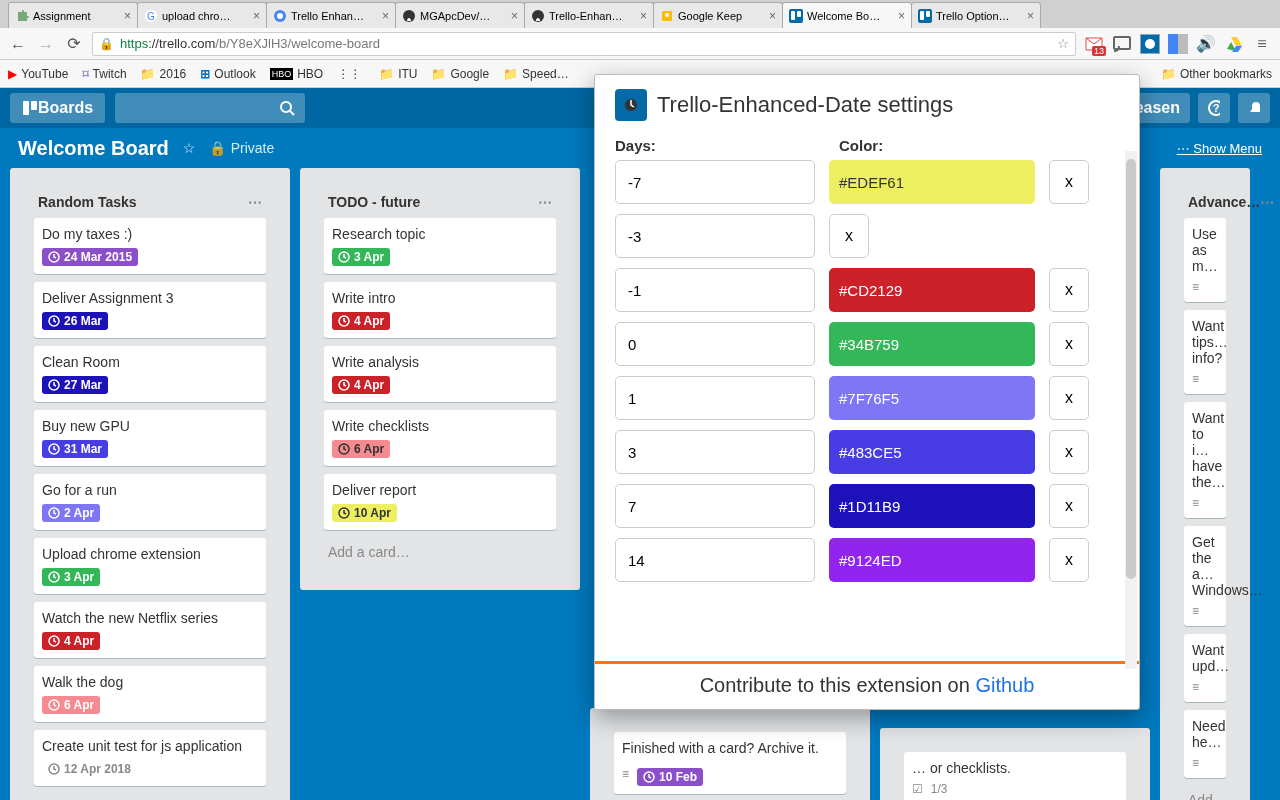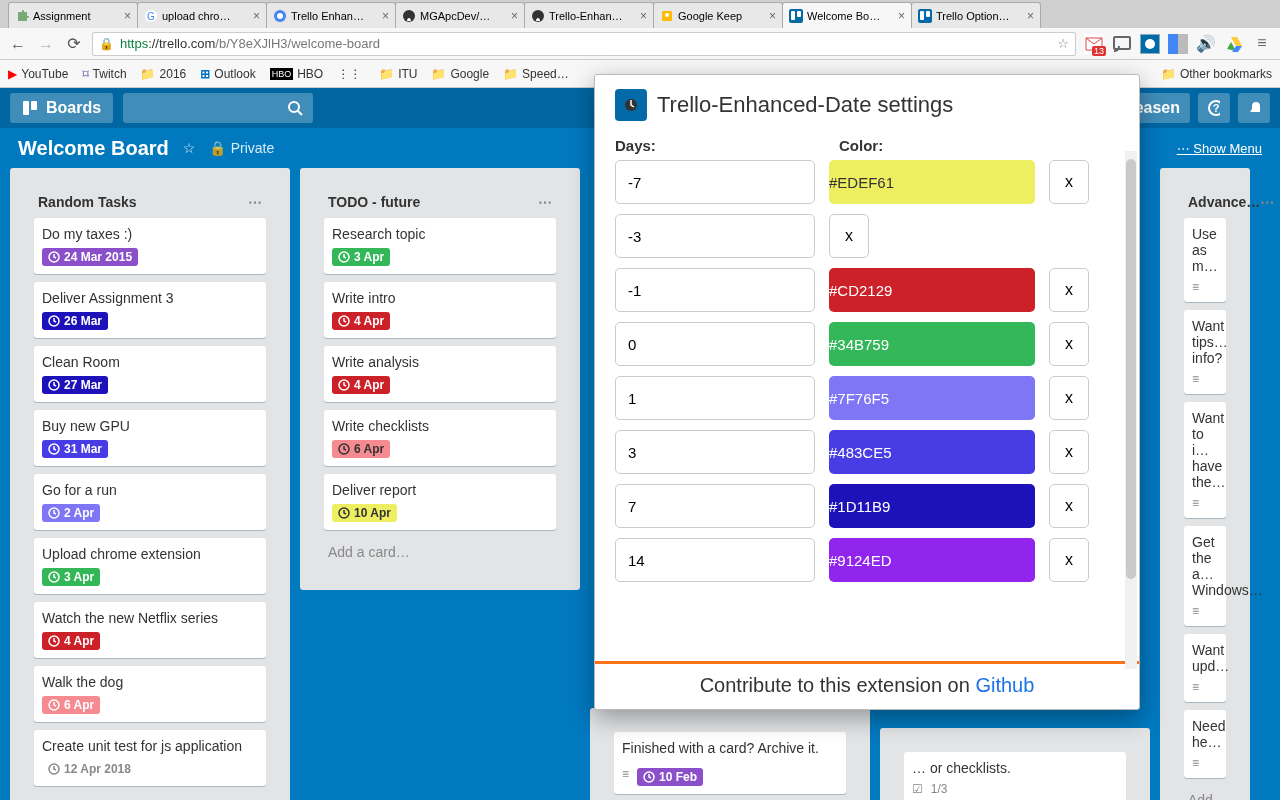--- a/index.html
+++ b/index.html
@@ -14,30 +14,30 @@
 .tab .close { font-size: 12px; color: #666; }
 .nav-row { height: 32px; background: #f7f7f7; border-bottom: 1px solid #ccc; display: flex; align-items: center; padding: 0 8px; gap: 8px; }
 .nav-btn { width: 20px; height: 20px; display: flex; align-items: center; justify-content: center; color: #555; cursor: pointer; font-size: 16px; }
 .url-bar { flex: 1; height: 24px; border: 1px solid #ccc; border-radius: 2px; background: #fff; display: flex; align-items: center; padding: 0 6px; gap: 6px; font-size: 13px; }
 .url-bar .lock { color: #0b8043; font-size: 12px; }
 .url-bar .url-text { flex: 1; color: #333; }
 .url-bar .url-text .host { color: #333; }
 .url-bar .url-text .proto { color: #0b8043; }
 .url-bar .url-text .path { color: #777; }
 .ext-icons { display: flex; gap: 8px; align-items: center; }
-.ext-ico { width: 20px; height: 20px; display: inline-flex; align-items: flex-start; justify-content: center; position: relative; }
+.ext-ico { width: 20px; height: 20px; display: inline-flex; align-items: center; justify-content: center; position: relative; }
 .bookmarks-row { height: 28px; background: #f7f7f7; border-bottom: 1px solid #ccc; display: flex; align-items: center; padding: 0 8px; gap: 14px; font-size: 12px; }
 .bm { display: flex; align-items: center; gap: 4px; color: #333; cursor: pointer; }
 .bm .folder { color: #e8b85b; }
 .bookmarks-row .spacer { flex: 1; }
 
 
 .trello { position: absolute; top: 88px; left: 0; right: 0; bottom: 0; background: #0079bf; color: #fff; }
 .trello-header { height: 40px; background: #0067a3; display: flex; align-items: center; padding: 0 10px; gap: 10px; }
-.boards-btn { background: rgba(255,255,255,0.25); border-radius: 3px; padding: 6px 12px; display: flex; align-items: center; gap: 8px; font-weight: 600; cursor: pointer; }
+.boards-btn { background: rgba(255,255,255,0.25); border-radius: 3px; padding: 6px 12px; display: flex; align-items: center; gap: 0; font-weight: 600; cursor: pointer; }
 .search { background: rgba(255,255,255,0.25); border-radius: 3px; height: 30px; width: 190px; display: flex; align-items: center; justify-content: flex-end; padding: 0 10px; cursor: text; }
 .trello-header .right { margin-left: auto; display: flex; align-items: center; gap: 8px; }
 .hdr-chip { background: rgba(255,255,255,0.25); border-radius: 3px; height: 30px; padding: 0 10px; display: flex; align-items: center; font-weight: 600; cursor: pointer; }
 .board-bar { height: 40px; display: flex; align-items: center; padding: 0 18px; gap: 14px; }
 .board-name { font-size: 20px; font-weight: 700; }
 .board-icon-btn { opacity: .85; cursor: pointer; font-size: 14px; }
 .show-menu { margin-left: auto; font-size: 13px; text-decoration: underline; cursor: pointer; }
 
 .board { display: flex; gap: 10px; padding: 0 10px; height: calc(100% - 80px); align-items: flex-start; overflow-x: hidden; }
 .list { background: #e2e4e6; border-radius: 3px; width: 280px; flex: 0 0 280px; padding: 24px; color: #333; }
@@ -51,21 +51,21 @@
 
 .popup { position: absolute; top: 74px; left: 594px; width: 546px; height: 636px; background: #fff; border: 1px solid #bbb; box-shadow: 0 8px 24px rgba(0,0,0,.35); border-radius: 3px; display: flex; flex-direction: column; color: #333; }
 .popup-header { display: flex; align-items: center; gap: 10px; padding: 14px 20px 6px; }
 .popup-logo { width: 32px; height: 32px; background: #026aa7; border-radius: 4px; display: flex; align-items: center; justify-content: center; }
 .popup-title { font-size: 22px; }
 .popup-labels { display: flex; padding: 10px 20px 6px; font-weight: 600; font-size: 15px; }
 .popup-labels .col-days { width: 224px; }
 .popup-body { flex: 1; overflow-y: auto; padding: 0 20px; }
 .row { display: flex; gap: 14px; margin-bottom: 10px; align-items: center; }
 .row input.days { width: 200px; height: 44px; border: 1px solid #ccc; border-radius: 5px; padding: 0 12px; font-size: 15px; }
-.row .color-box { width: 206px; height: 44px; border-radius: 5px; display: flex; align-items: center; padding: 0 0; color: #fff; font-size: 15px; cursor: pointer; }
+.row .color-box { width: 206px; height: 44px; border-radius: 5px; display: flex; align-items: center; padding: 0 10px; color: #fff; font-size: 15px; cursor: pointer; }
 .row .del { width: 40px; height: 44px; border: 1px solid #ccc; border-radius: 5px; background: #fff; display: flex; align-items: center; justify-content: center; font-size: 16px; cursor: pointer; }
 .popup-scrollbar { position: absolute; right: 2px; top: 76px; width: 12px; bottom: 40px; background: #f1f1f1; }
 .popup-scrollbar .thumb { position: absolute; left: 1px; right: 1px; top: 8px; height: 420px; background: #c9c9c9; border-radius: 6px; }
 .popup-footer { padding: 10px 20px 12px; font-size: 20px; text-align: center; border-top: 3px solid #f97316; }
 .popup-footer a { color: #1a73e8; text-decoration: none; }
 
 svg { display: block; }
 </style>
 </head>
 <body>

